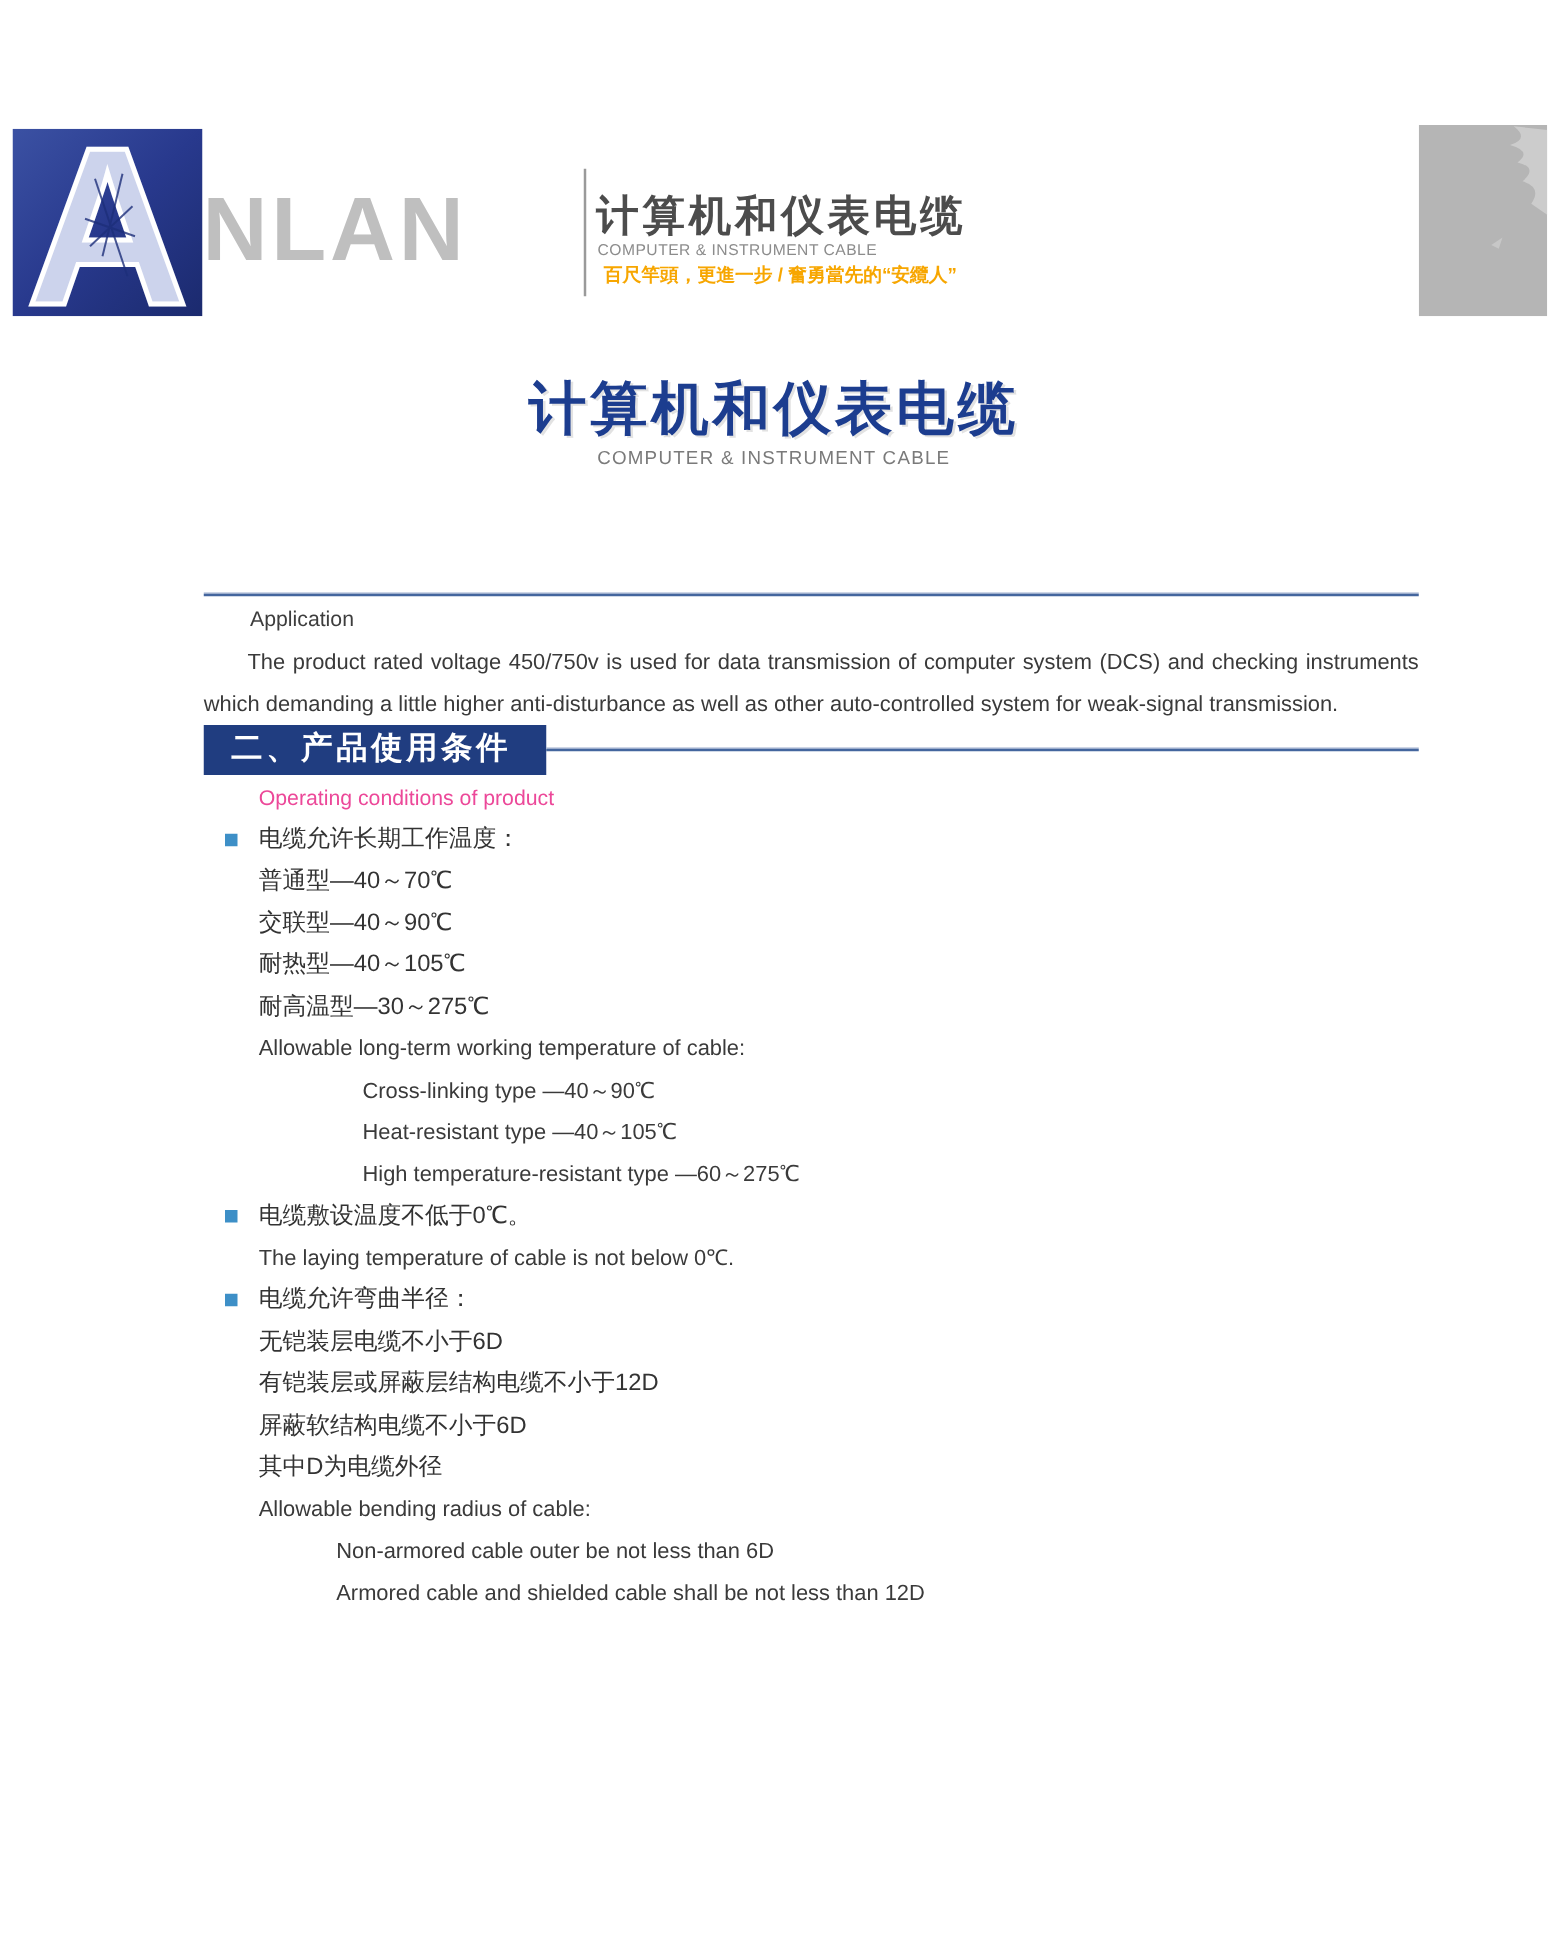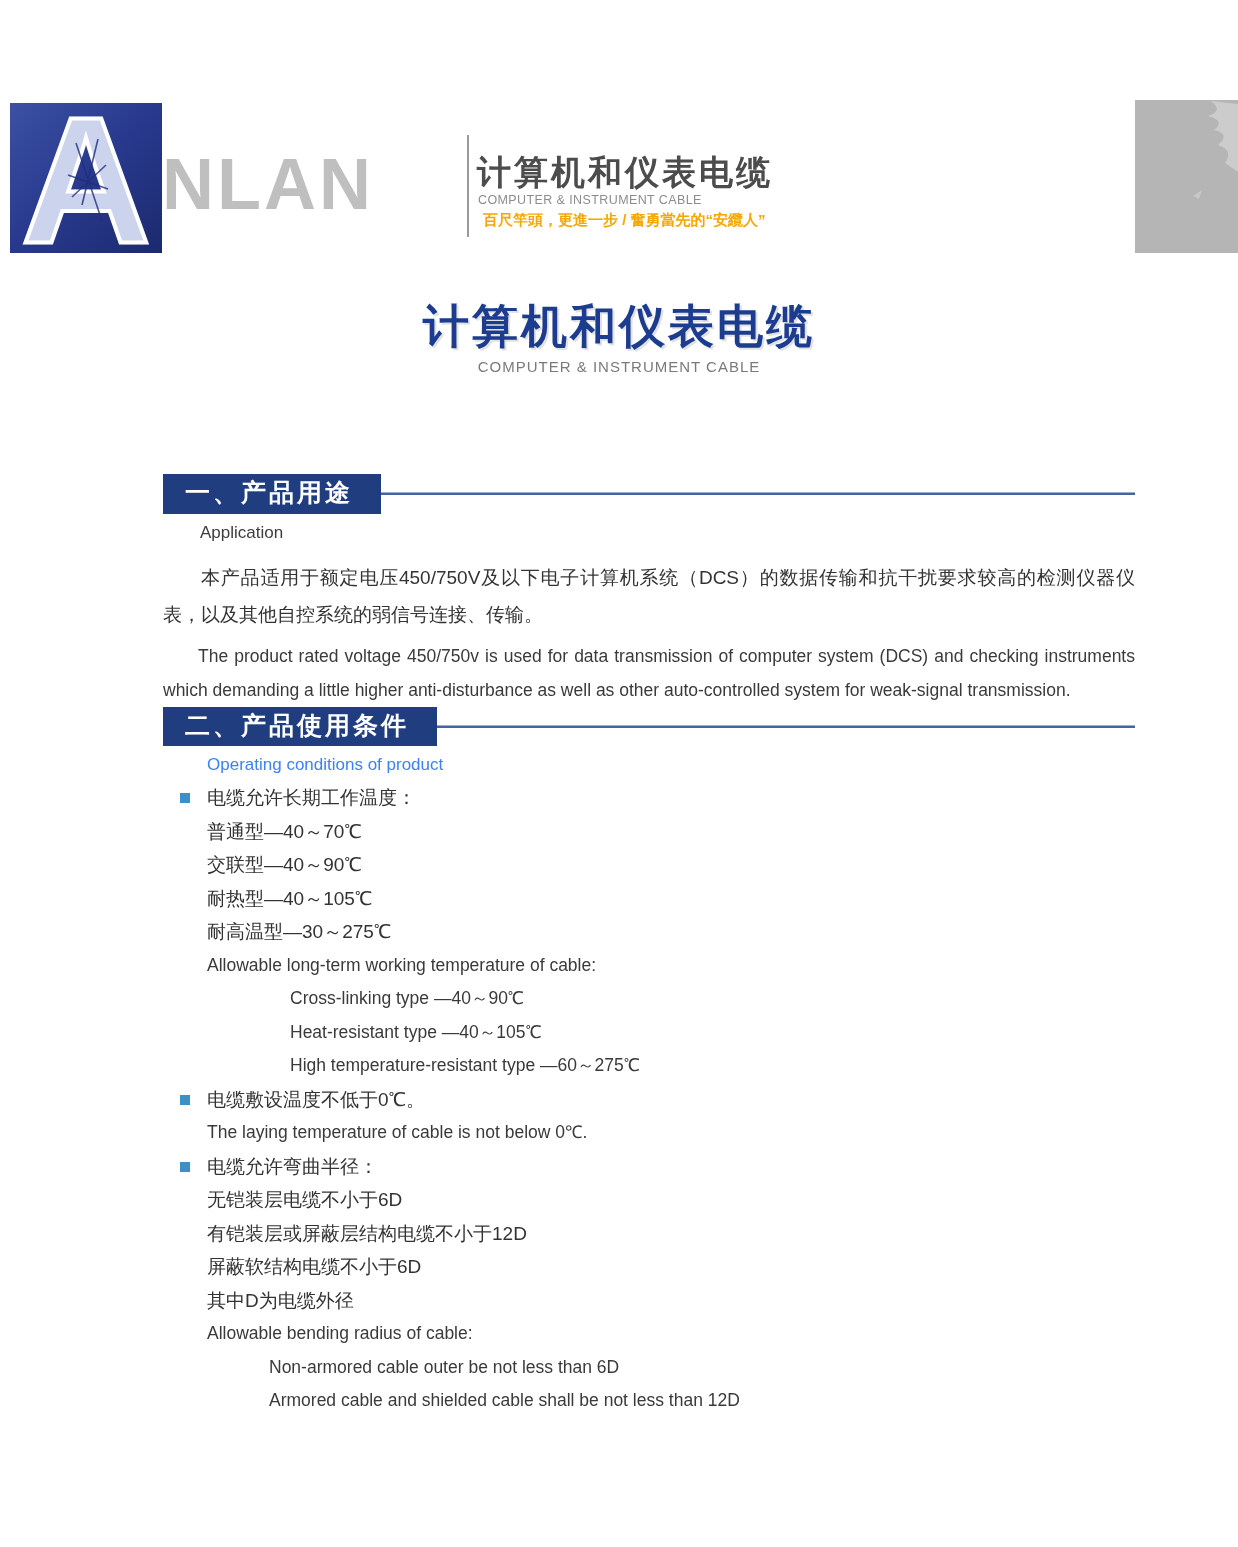--- a/index.html
+++ b/index.html
@@ -32,21 +32,21 @@
                letter-spacing:3px; padding:5px 28px 7px 22px; line-height:1.1; white-space:nowrap; }
   .sec-rule { flex:1; height:3px; background:linear-gradient(#9daecd 0 34%, #44669e 34%); }
 
   .application { margin:9px 0 0 37px; font-size:17px; color:#3d3d3d; line-height:20px; }
 
   .para-cn { margin-top:16px; font-size:19px; line-height:37px; color:#333;
              text-indent:2em; text-align:justify; }
   .para-en { margin-top:6px; font-size:17.5px; line-height:34px; color:#3a3a3a;
              text-indent:2em; text-align:justify; }
 
-  .op-cond { margin:9px 0 6px 44px; font-size:17px; color:#3b82f6; line-height:20px; }
+  .op-cond { margin:9px 0 6px 44px; font-size:17px; color:#ec4899; line-height:20px; }
 
   .blt { position:relative; padding-left:44px; font-size:19px; line-height:33.5px; color:#333; }
   .blt .sq { position:absolute; left:17px; top:12px; width:10px; height:10px; background:#3d8fc7; }
   .sub { padding-left:44px; font-size:19px; line-height:33.5px; color:#333; }
   .sub.en { font-size:17.5px; color:#3a3a3a; }
   .sub.deep { padding-left:127px; }
   .sub.deep2 { padding-left:106px; }
 </style>
 </head>
 <body>
@@ -85,25 +85,23 @@
       <path d="M58,96 l9,-6 l-3,9 Z" fill="#c7c7c7"></path>
     </svg>
   </div>
 
   <div class="hero-title">计算机和仪表电缆</div>
   <div class="hero-sub">COMPUTER &amp; INSTRUMENT CABLE</div>
 
   <div class="content">
 
     <div class="sec-head">
-      <div class="sec-badge">一、产品用途</div>
       <div class="sec-rule"></div>
     </div>
     <div class="application">Application</div>
-    <p class="para-cn">本产品适用于额定电压450/750V及以下电子计算机系统（DCS）的数据传输和抗干扰要求较高的检测仪器仪表，以及其他自控系统的弱信号连接、传输。</p>
     <p class="para-en">The product rated voltage 450/750v is used for data transmission of computer system (DCS) and checking instruments which demanding a little higher anti-disturbance as well as other auto-controlled system for weak-signal transmission.</p>
 
     <div class="sec-head">
       <div class="sec-badge">二、产品使用条件</div>
       <div class="sec-rule"></div>
     </div>
     <div class="op-cond">Operating conditions of product</div>
 
     <div class="blt">
       <span class="sq"></span>

